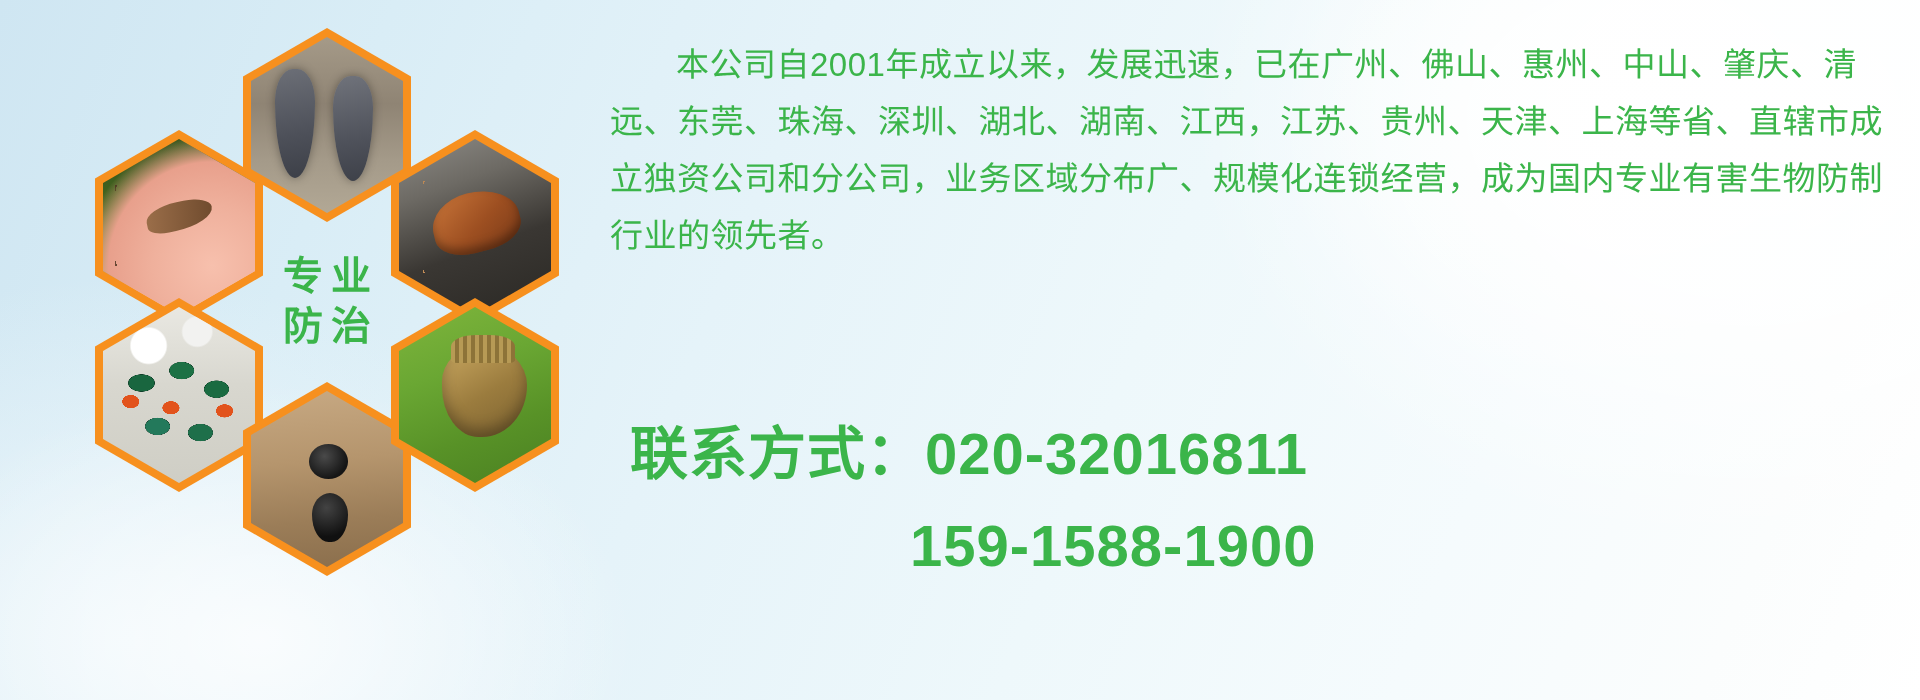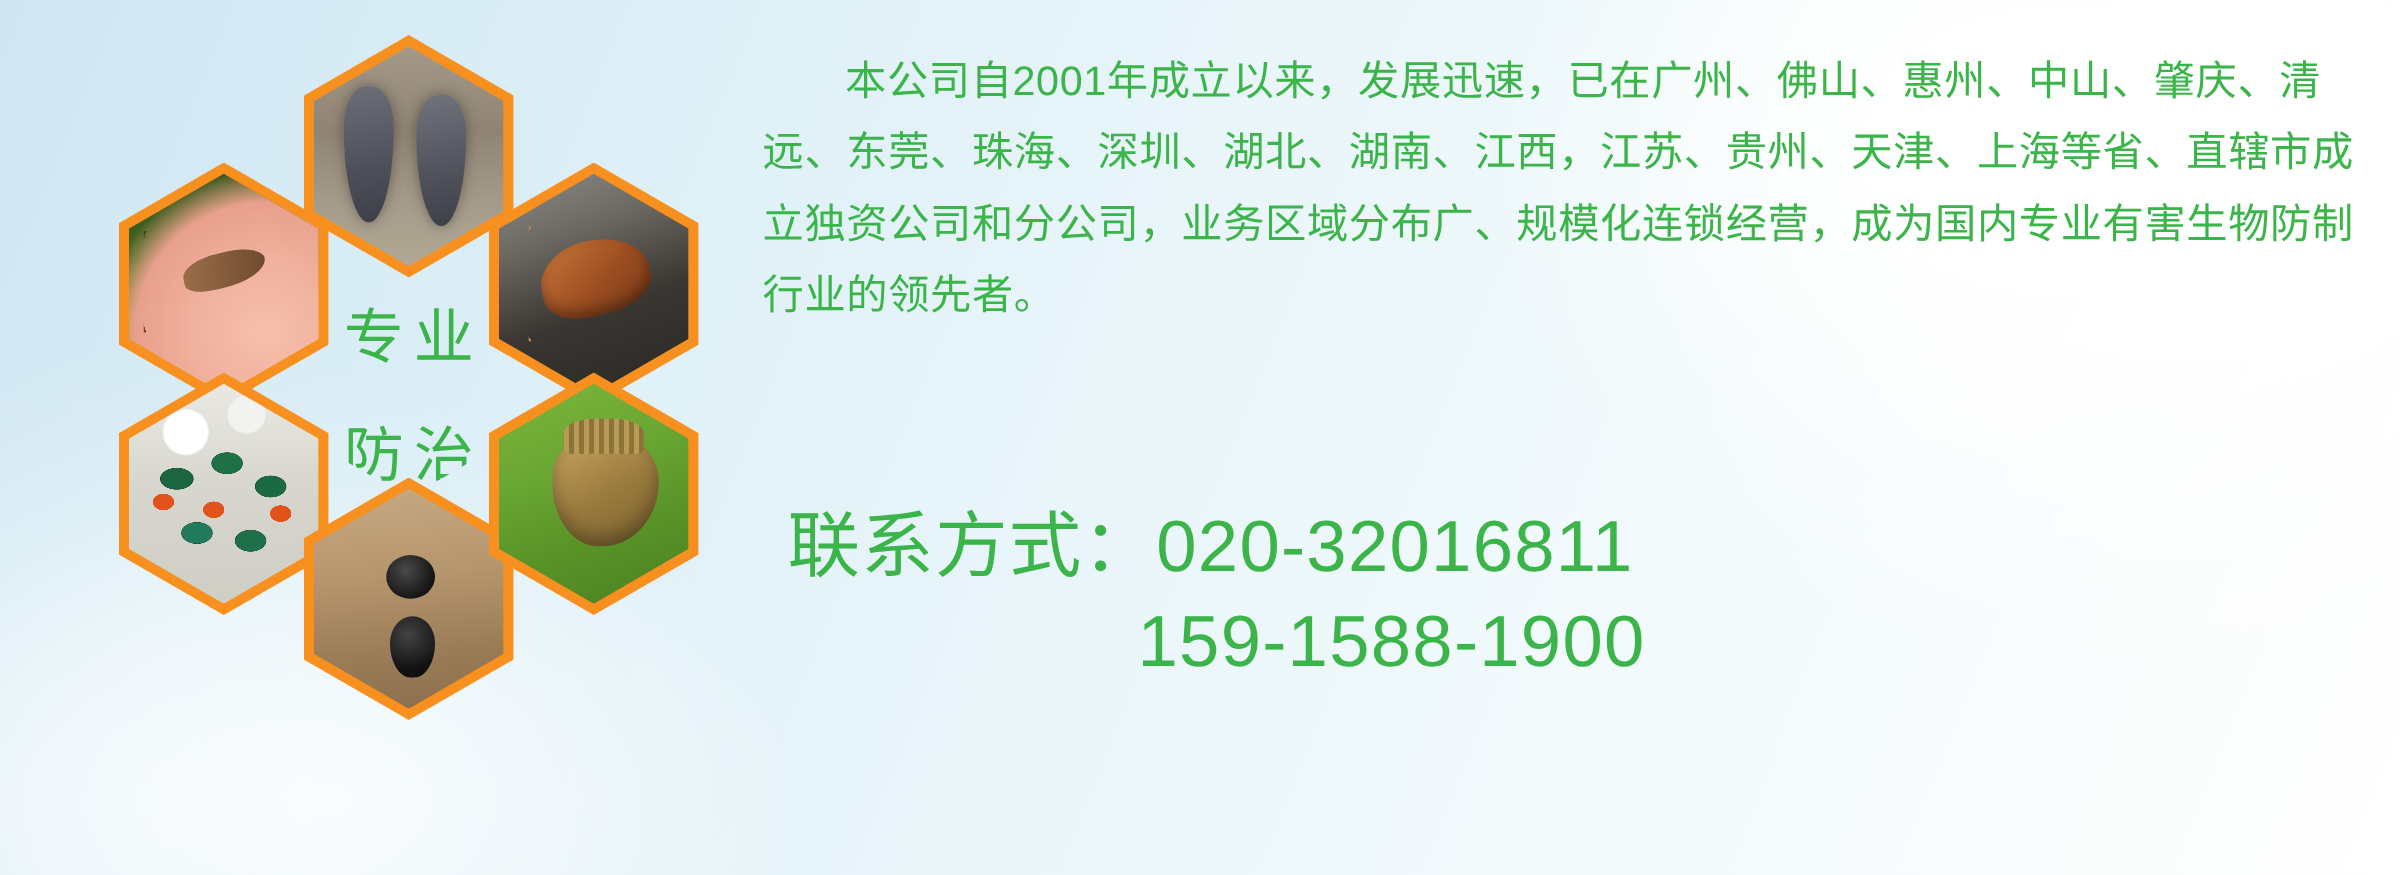--- a/index.html
+++ b/index.html
@@ -44,22 +44,22 @@
   .hex .inner > .art{position:absolute;inset:0;}
 
   .hex-center{
     position:absolute;width:168px;height:194px;
     clip-path:polygon(50% 0%,100% 25%,100% 75%,50% 100%,0% 75%,0% 25%);
     background:transparent;
     display:flex;flex-direction:column;align-items:center;justify-content:center;
     gap:6px;
   }
   .hex-center .cline{
-    color:#3bb54a;font-weight:normal;font-size:48px;letter-spacing:8px;
-    text-indent:8px;line-height:1.1;white-space:nowrap;margin-top:36px;
+    color:#3bb54a;font-weight:bold;font-size:40px;letter-spacing:8px;
+    text-indent:8px;line-height:1.1;white-space:nowrap;
   }
 
   
   .h-mosquito {left:0px;   top:122px;}
   .h-rats     {left:148px; top:20px;}
   .h-roach    {left:296px; top:122px;}
   .h-flies    {left:0px;   top:290px;}
   .h-ant      {left:148px; top:374px;}
   .h-stinkbug {left:296px; top:290px;}
   .h-logo     {left:148px; top:196px;}
@@ -178,23 +178,24 @@
     font-weight:500;
     position:absolute;top:36px;left:0;width:1300px;
     text-indent:66px;
   }
 
   .contact{position:absolute;left:0;top:400px;width:1300px;}
   .contact-line{
     color:#3bb54a;
     font-size:58px;
     line-height:76px;
-    font-weight:400;
+    font-weight:700;
     letter-spacing:1px;
     white-space:nowrap;
+    margin-top:16px;
   }
   .contact-line.l1{padding-left:20px;}
   .contact-line.l2{padding-left:300px;}
 </style>
 </head>
 <body>
 
 <div class="banner">
 
   <div class="wash-bl"></div>

